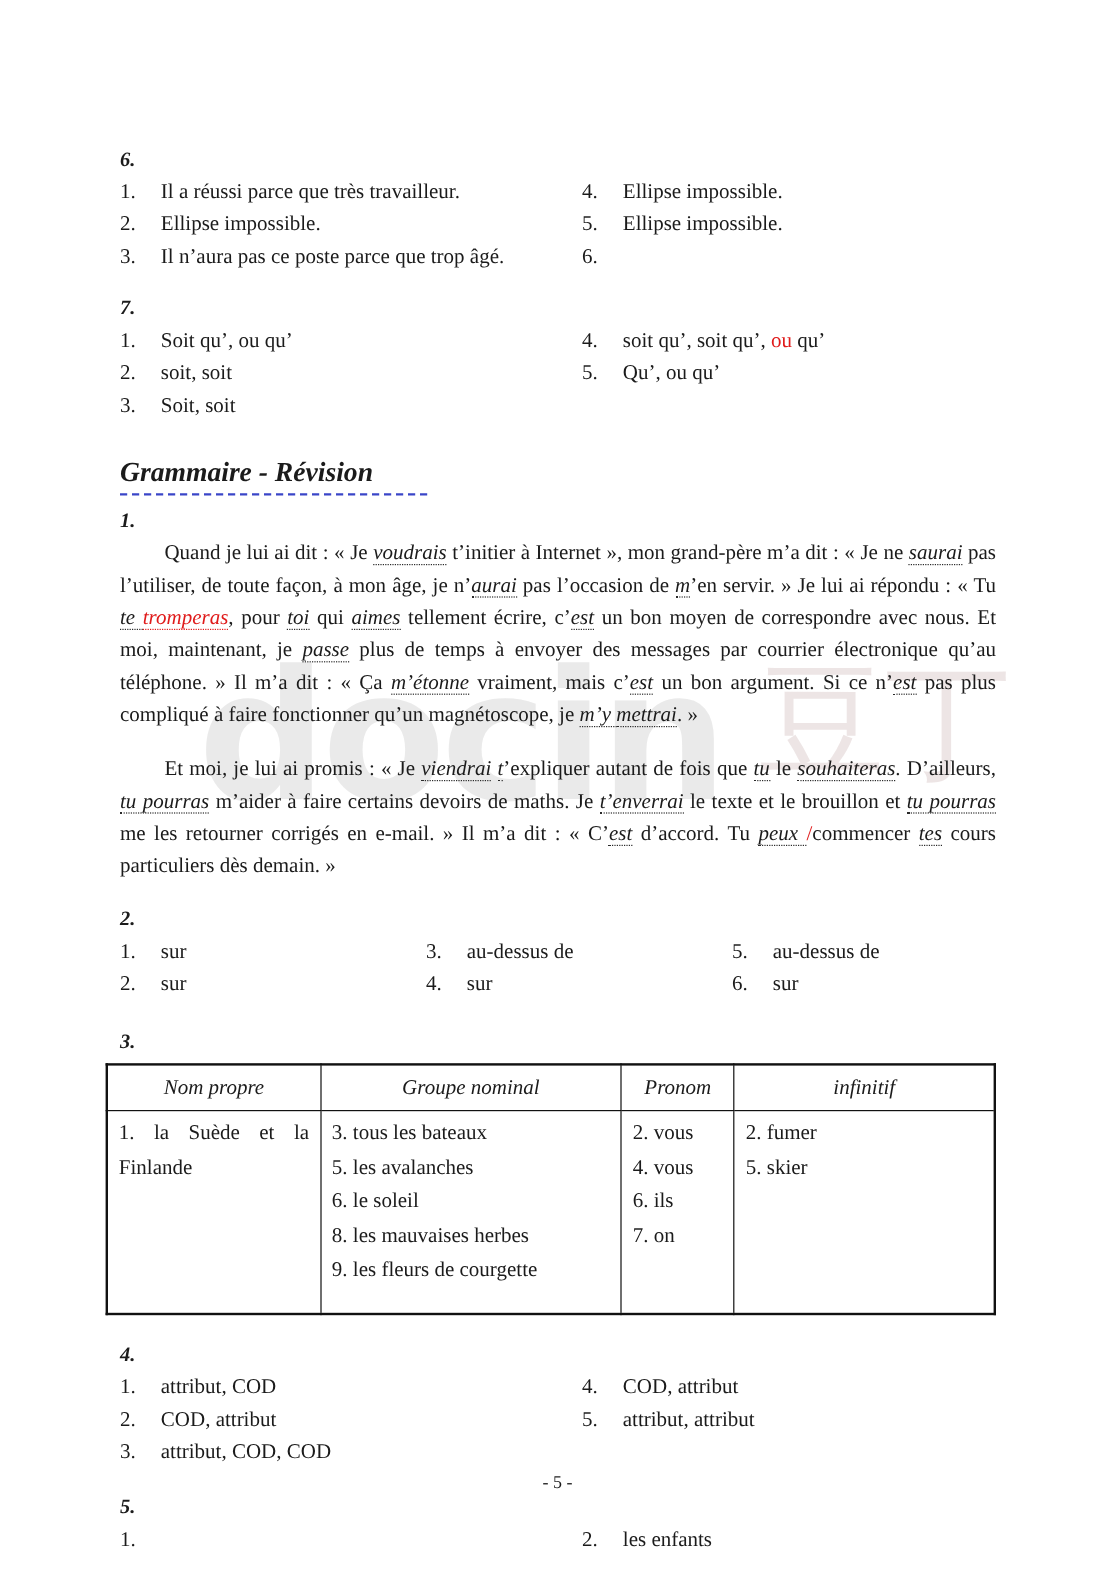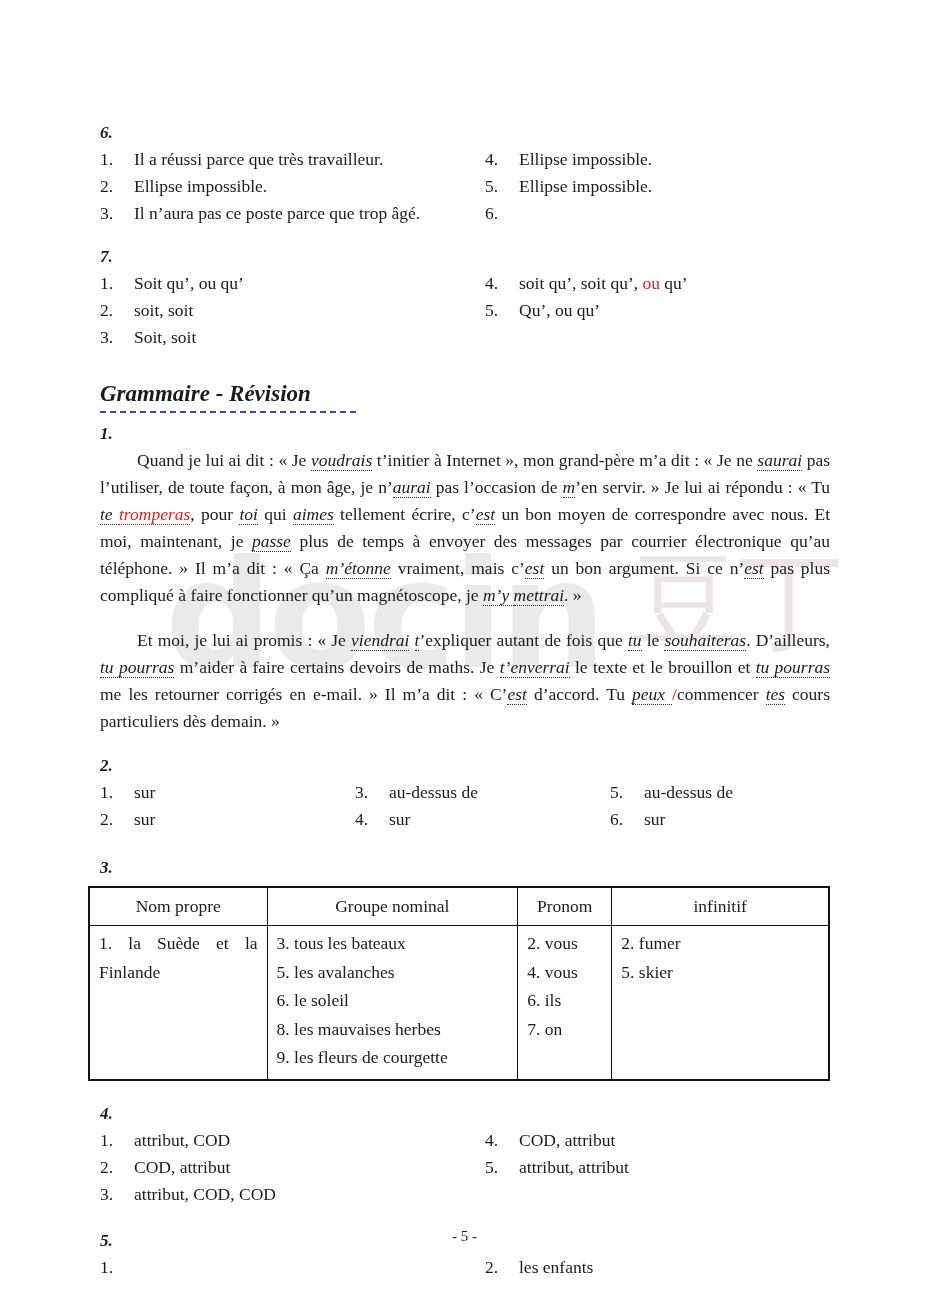--- a/index.html
+++ b/index.html
@@ -75,24 +75,24 @@
     table-layout:fixed;
     border:2px solid #111;
     margin-top:5px;
   }
   table.answers th, table.answers td{
     border:1.5px solid #111;
     font-size:17.5px;
     padding:3px 9px;
   }
   table.answers th{
-    font-weight:normal;
+    font-style:italic;font-weight:normal;
     text-align:center;height:31px;
   }
-  table.answers td{vertical-align:top;line-height:28.5px;padding-bottom:7px;}
+  table.answers td{vertical-align:top;line-height:28.5px;padding-bottom:22px;}
   table.answers td.c1 div:first-child{text-align:justify;text-align-last:justify;}
   
   .footer{
     position:absolute;left:0;right:0;top:1228px;z-index:1;
     text-align:center;font-size:15px;color:#1b1b1b;
   }
 </style>
 </head>
 <body>
 

